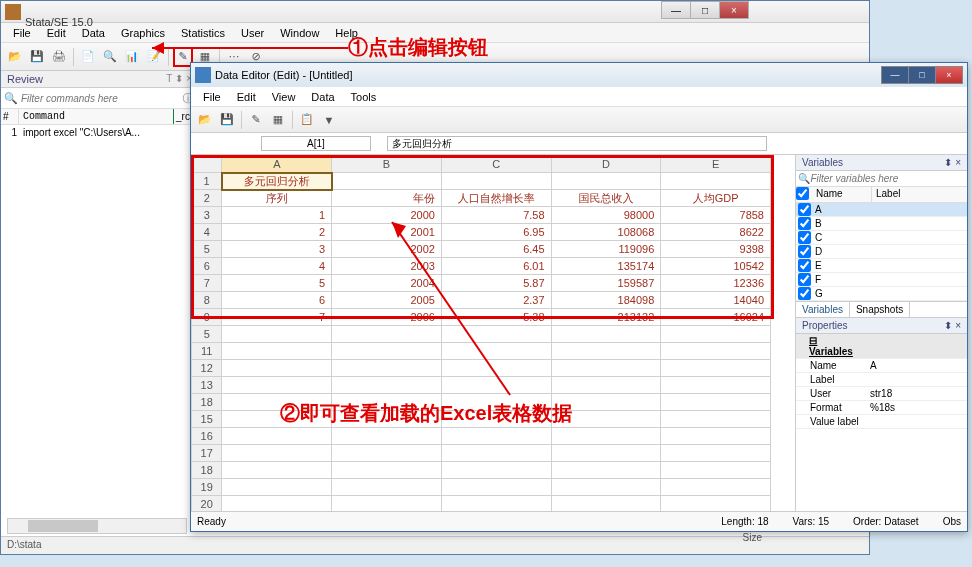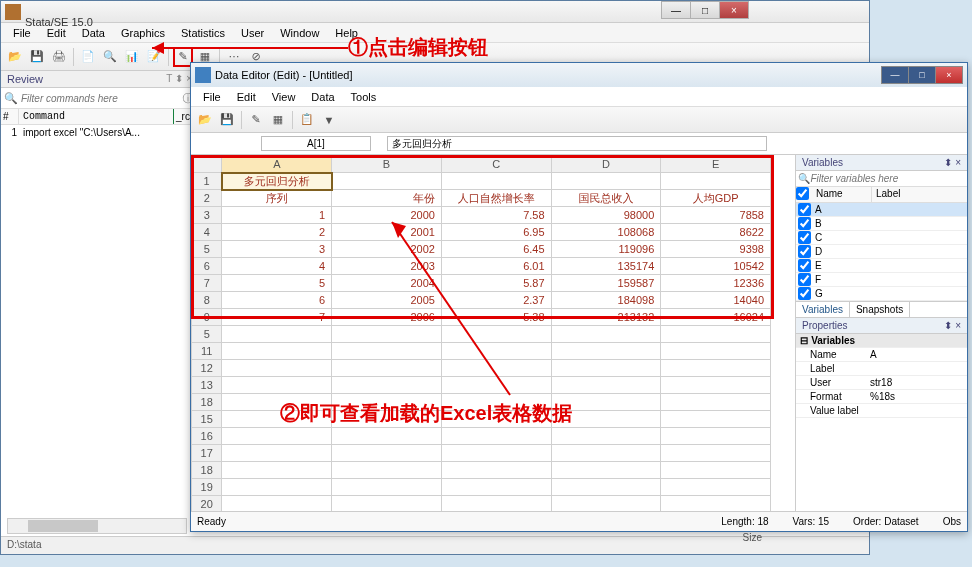--- a/index.html
+++ b/index.html
@@ -82,21 +82,21 @@
 .vrow input[type=checkbox]{ margin-right:4px; }
 .vrow.sel { background: #d0e4f8; }
 .tabs { display: flex; border-top: 1px solid #ccc; border-bottom: 1px solid #ccc; font-size: 10px; }
 .tabs .tab { padding: 2px 6px; border-right: 1px solid #ccc; }
 .tabs .tab.active { background: #fff; color: #258; }
 .prop-hdr { background: #eaf0f6; padding: 2px 6px; color: #447; display:flex; justify-content:space-between;}
 .prop-grid { border-top: 1px solid #ccc; }
 .prow { display: flex; border-bottom: 1px solid #eee; }
 .prow .k { width: 70px; padding: 1px 4px 1px 14px; }
 .prow .v { flex: 1; padding: 1px 4px; }
-.prow.grp .k { background: #e8e8e8; font-weight: bold; padding-left: 4px; }
+.prow.grp .k { background: #e8e8e8; font-weight: bold; padding-left: 13px; text-decoration: underline; }
 .prow.grp .v { background:#e8e8e8;}
 
 .ed-status { height: 20px; border-top: 1px solid #ccc; display: flex; align-items: center; font-size: 10px; padding: 0 6px; gap: 24px; background: #f8f8f8; }
 .ed-status .sp { flex: 1; }
 
 
 .anno { position: absolute; color: #e00000; font-size: 20px; font-weight: bold; z-index: 50; pointer-events: none; }
 .arrow { position: absolute; z-index: 49; pointer-events: none; }
 .scrollbar-h { position:absolute; bottom:20px; left:6px; height:16px; width:180px; background:#f0f0f0; border:1px solid #ccc;}
 .scrollbar-h .thumb{ position:absolute; left:20px; width:70px; top:1px; bottom:1px; background:#c8c8c8;}

